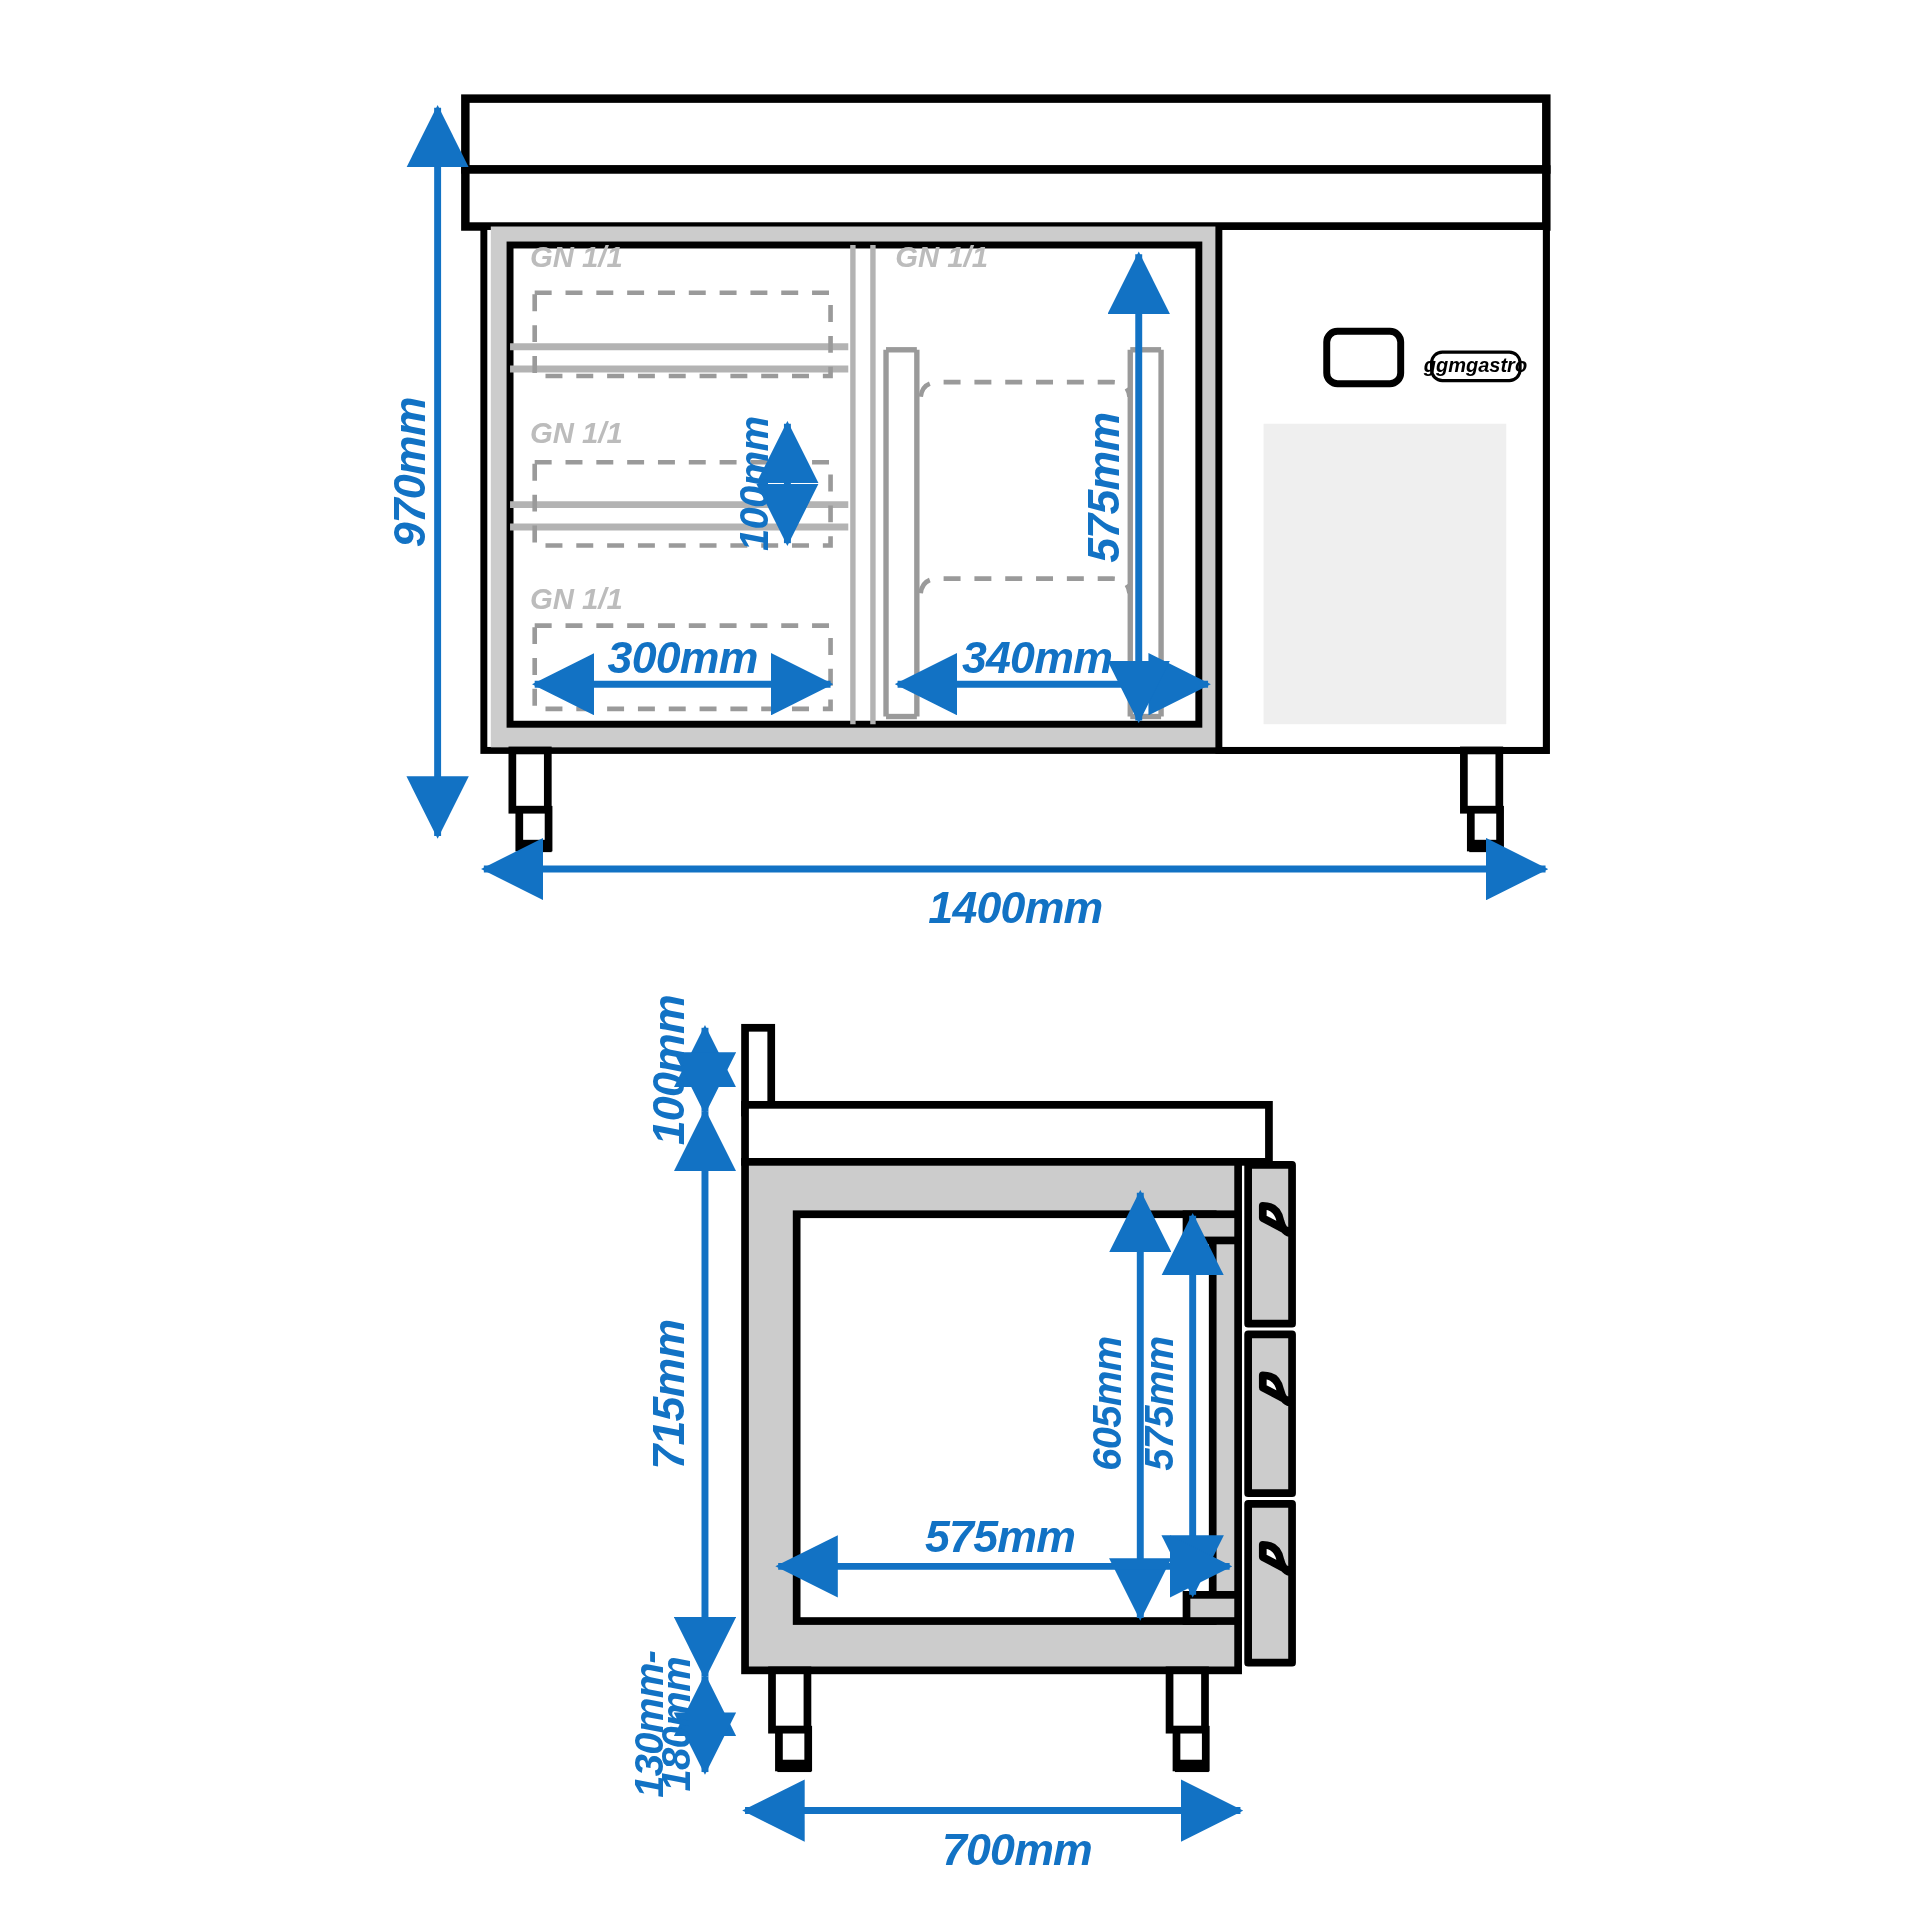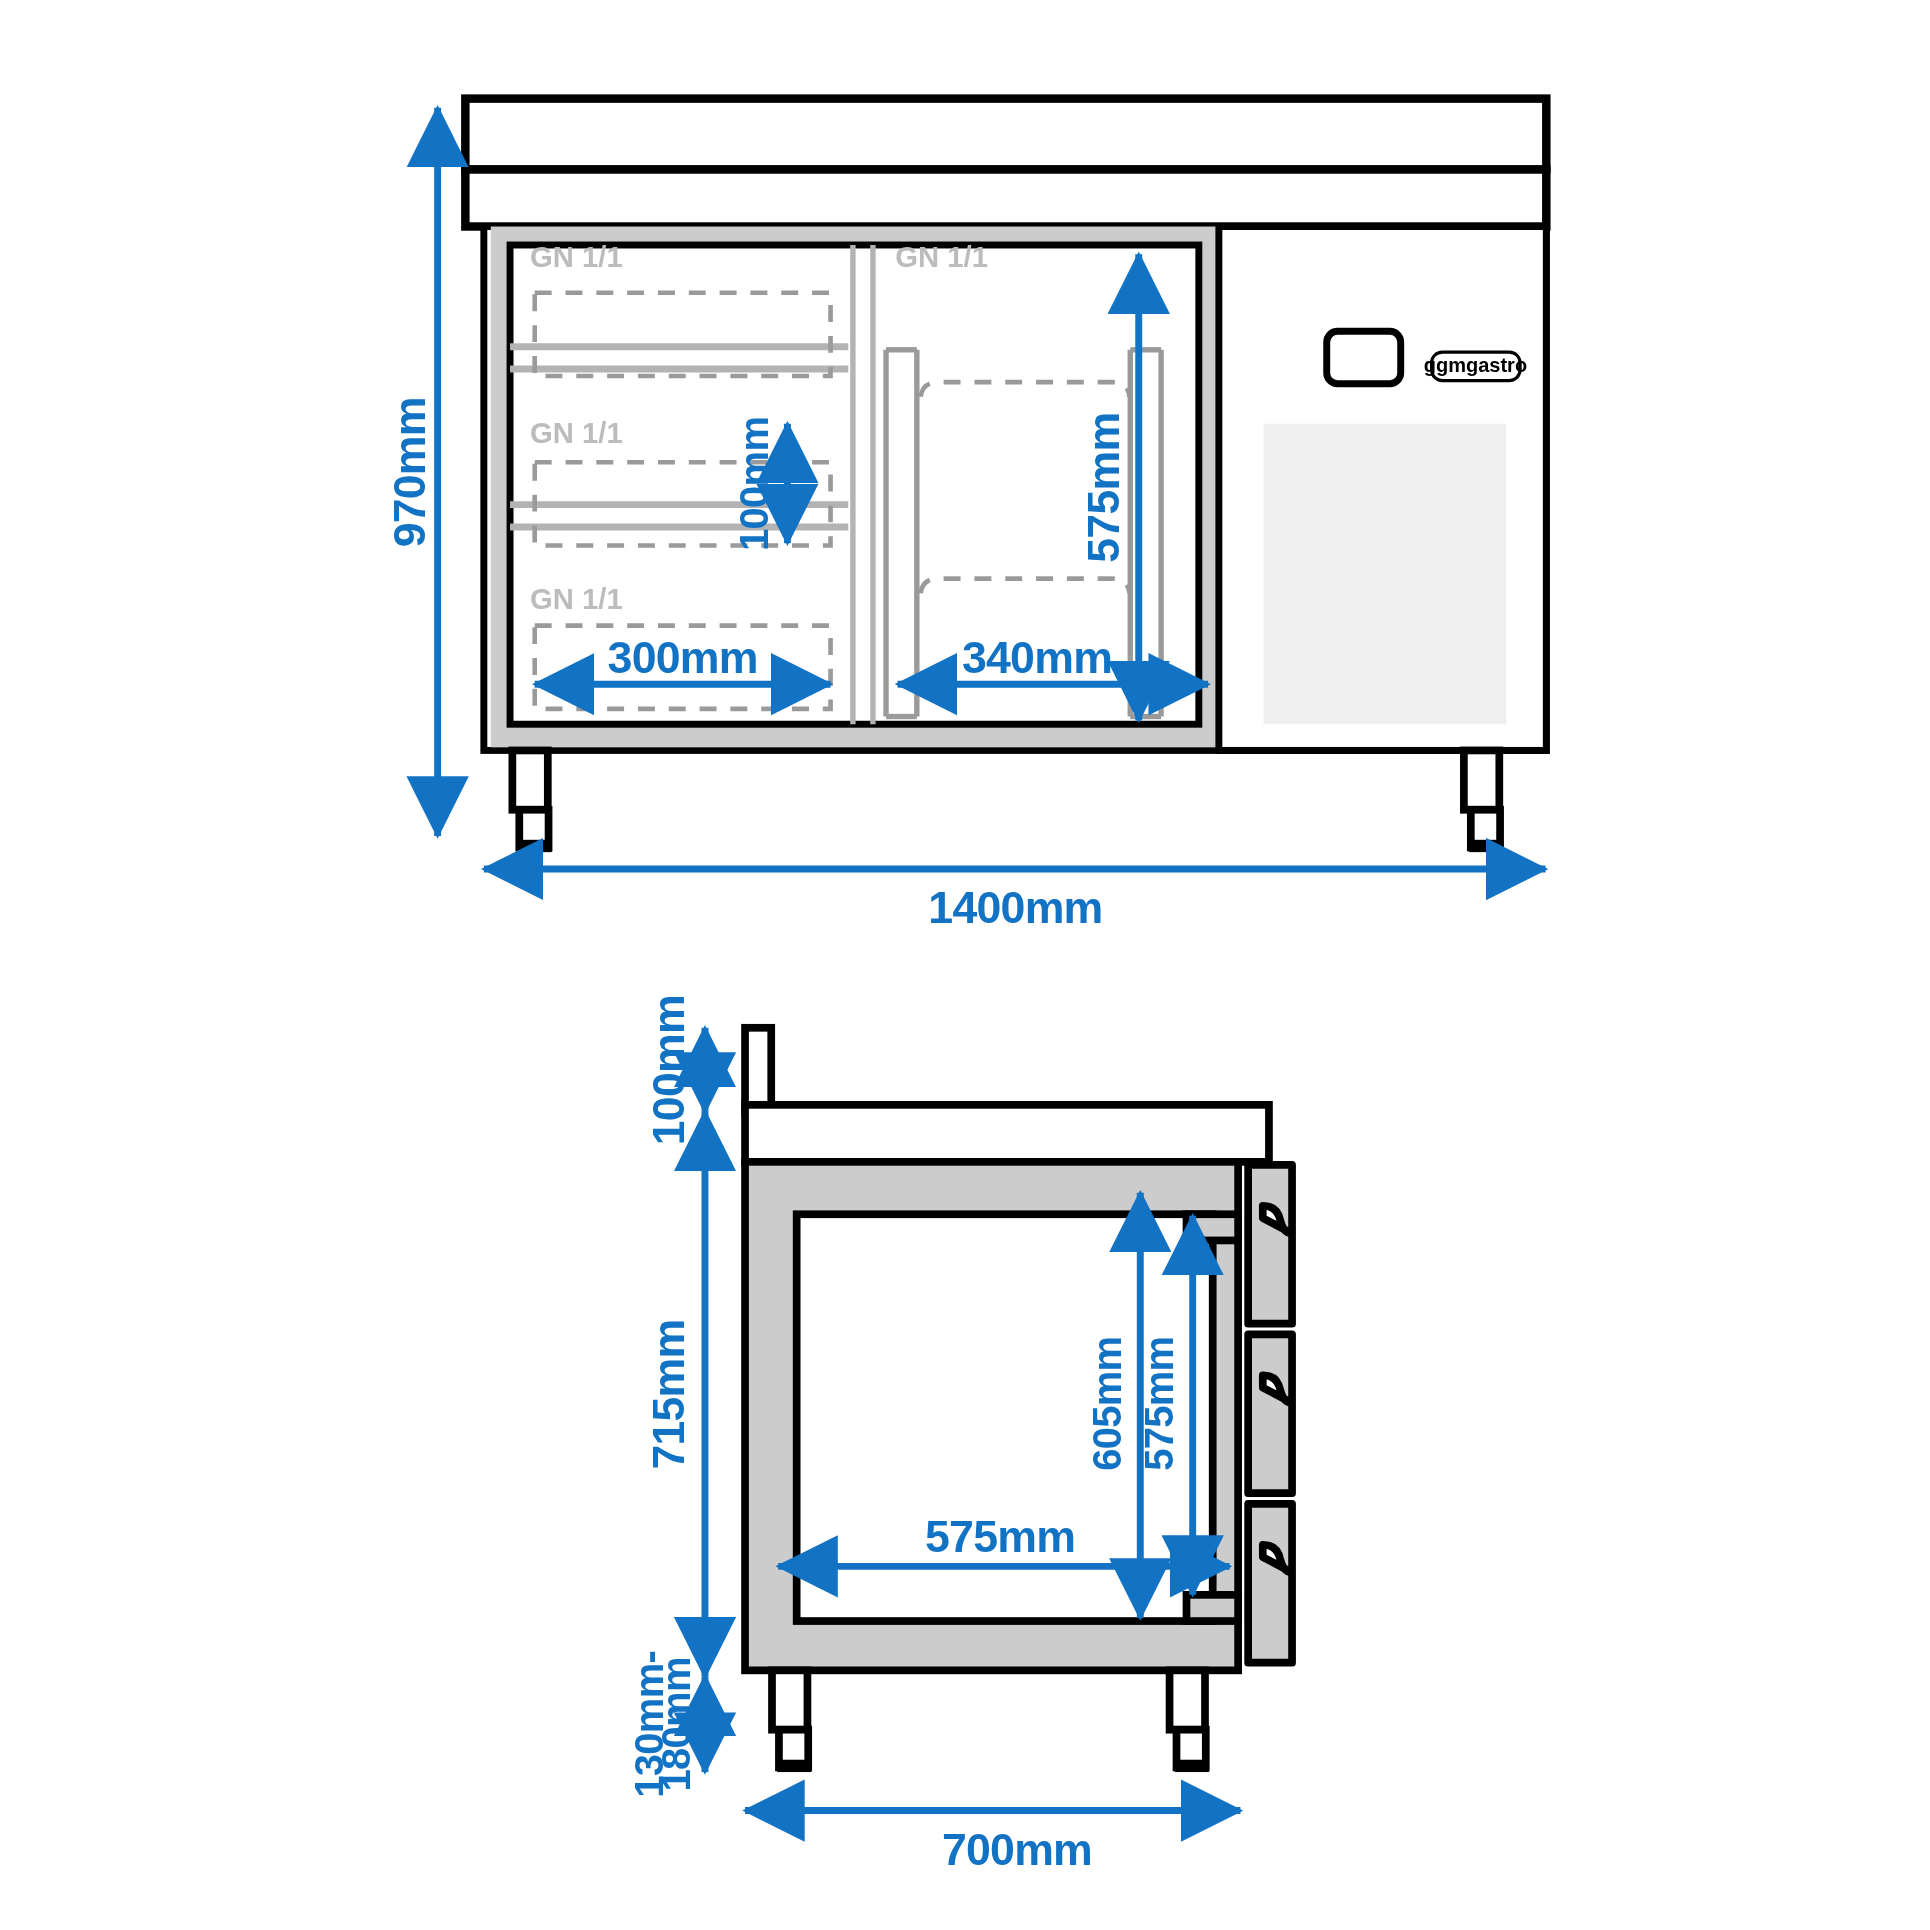--- a/index.html
+++ b/index.html
@@ -10,20 +10,21 @@
   body {
     width: 1930px;
     height: 1930px;
     font-family: "Liberation Sans", sans-serif;
     overflow: hidden;
   }
   #stage {
     position: relative;
     width: 1930px;
     height: 1792px;
+    font-style: italic;
   }
   svg.drawing {
     display: block;
     width: 1930px;
     height: 1930px;
   }
   text {
     font-family: "Liberation Sans", sans-serif;
     font-weight: bold;
   }

